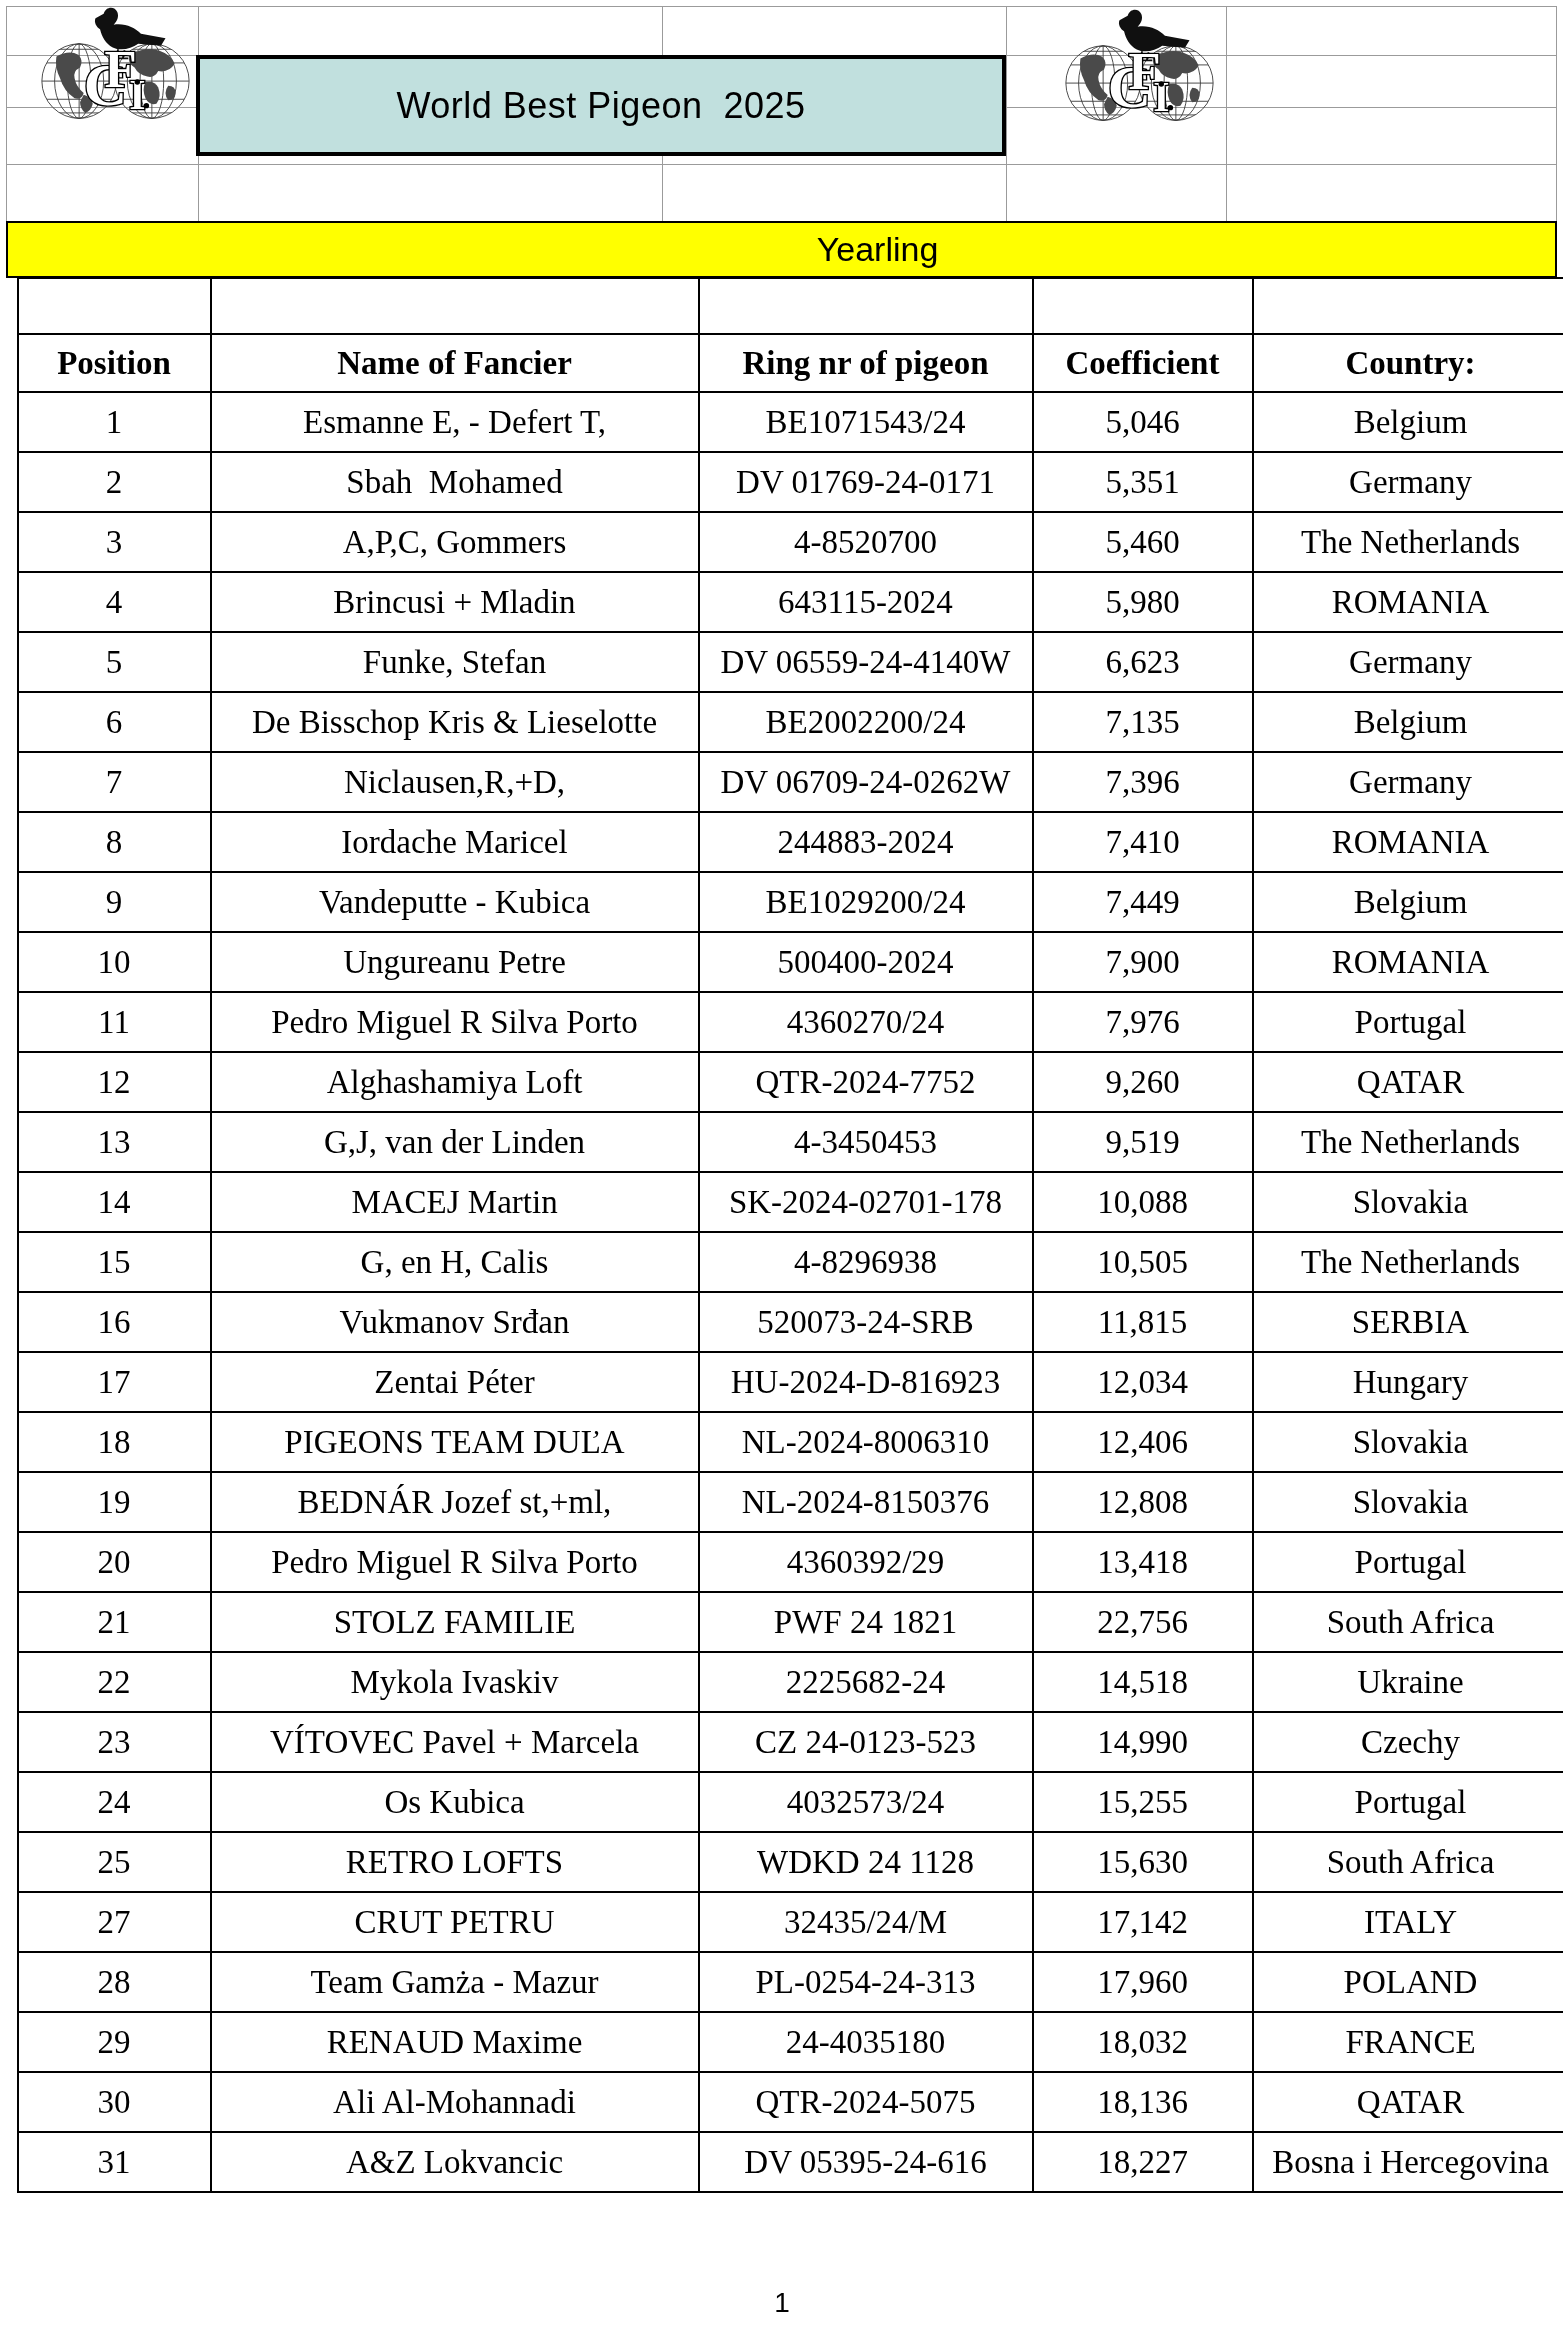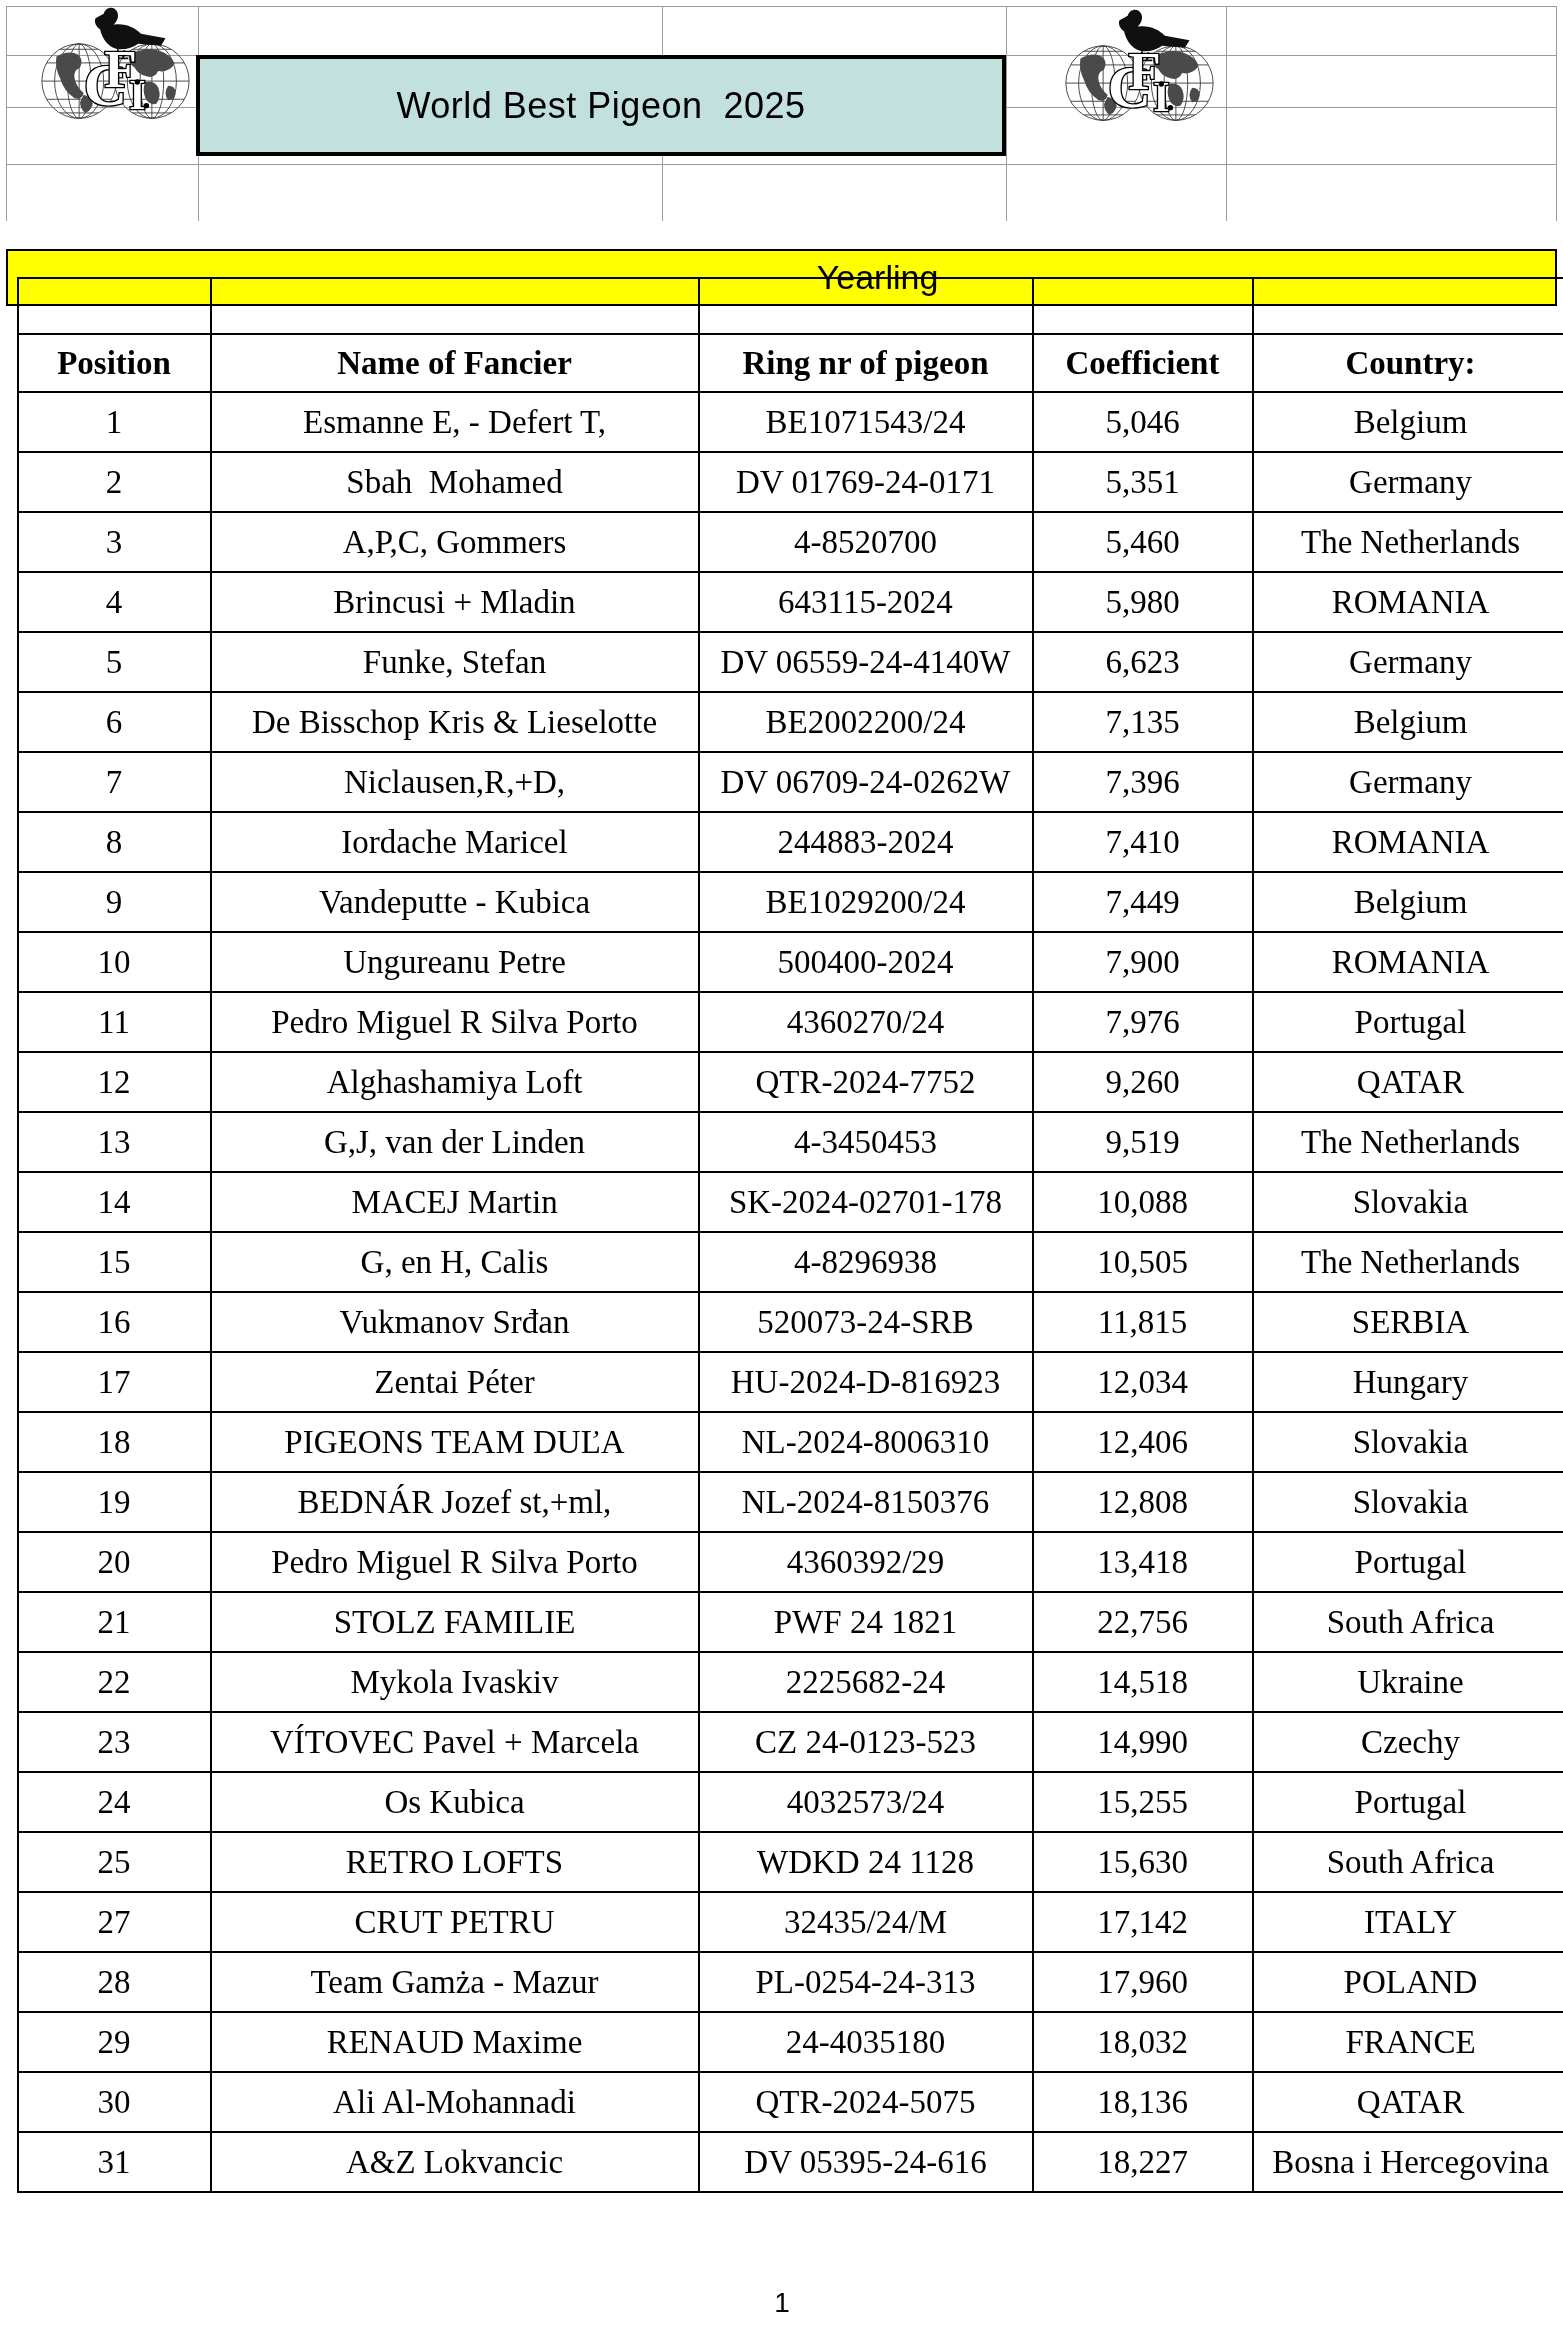--- a/index.html
+++ b/index.html
@@ -28,21 +28,20 @@
   }
 
   .section-bar {
     position:absolute; left:5.5px; top:221px; width:1551px; height:57px;
     background:#ffff00;
     border:2.7px solid #000;
     display:flex; align-items:center; justify-content:center;
     padding-left:193px;
     font-family:"Liberation Sans", sans-serif;
     font-size:34px;
-    margin-top:28px;
   }
 
   table.rank {
     position:absolute; left:5.5px; top:277px; width:1551px;
     border-collapse:collapse; table-layout:fixed;margin-left:11px;
   }
   table.rank td, table.rank th {
     border:2.7px solid #000;
     text-align:center; vertical-align:middle;
     padding:0; overflow:hidden;

